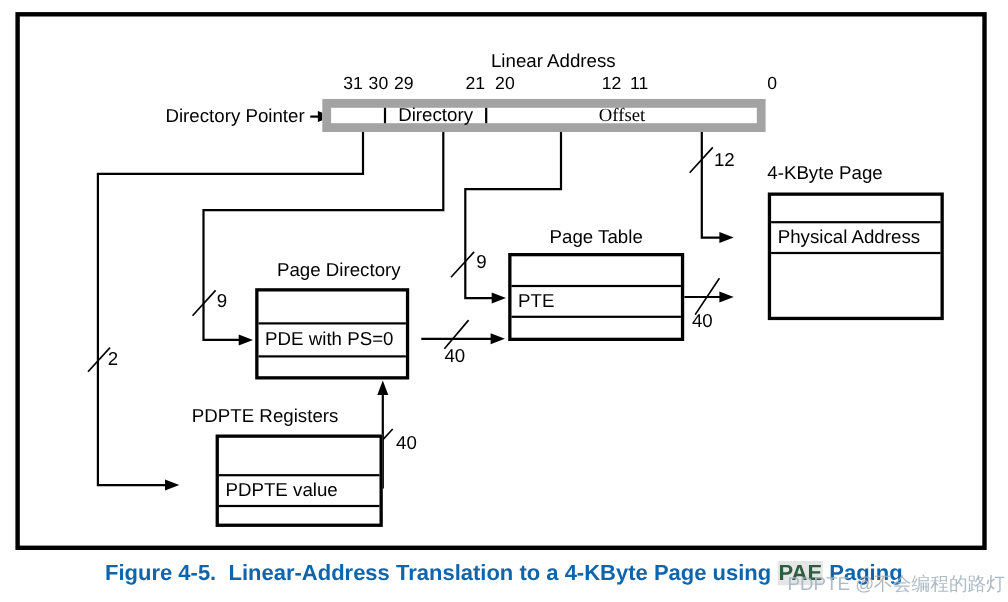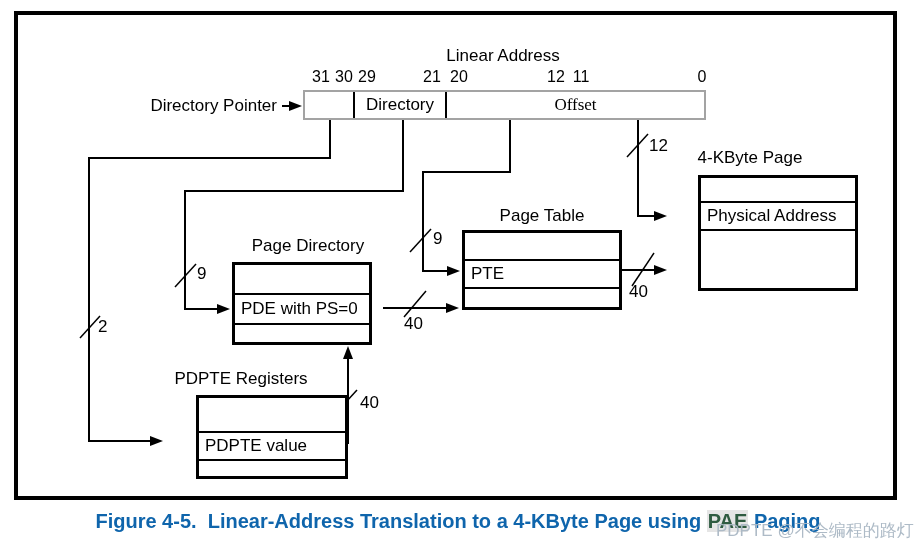--- a/index.html
+++ b/index.html
@@ -3,22 +3,22 @@
 <meta charset="utf-8">
 <style>
   html,body{margin:0;padding:0;background:#fff;}
   #stage{position:relative;width:916px;height:547px;background:#fff;overflow:hidden;
          font-family:"Liberation Sans",sans-serif;color:#000;}
   .frame{position:absolute;left:14px;top:11px;width:883px;height:489px;
          border:4px solid #000;box-sizing:border-box;}
   svg.wires{position:absolute;left:0;top:0;width:916px;height:547px;pointer-events:none;}
 
   
-  .labox{position:absolute;left:303px;top:90px;width:403px;height:30px;
-         border:2px solid #a3a3a3;box-sizing:border-box;display:flex;background:#fff;align-items:center;}
+  .labox{position:absolute;left:293px;top:90px;width:403px;height:30px;
+         border:8px solid #a3a3a3;box-sizing:border-box;display:flex;background:#fff;align-items:center;}
   .lacell{box-sizing:border-box;height:100%;display:flex;align-items:center;justify-content:center;
           font-size:17px;}
   .lacell + .lacell{border-left:2px solid #000;}
 
   .lbl{position:absolute;font-size:17px;white-space:nowrap;}
   .bit{position:absolute;top:68px;width:30px;text-align:center;font-size:16px;}
   .boxtitle{position:absolute;width:160px;text-align:center;font-size:17px;white-space:nowrap;}
   .wirelbl{position:absolute;font-size:17px;}
 
   

